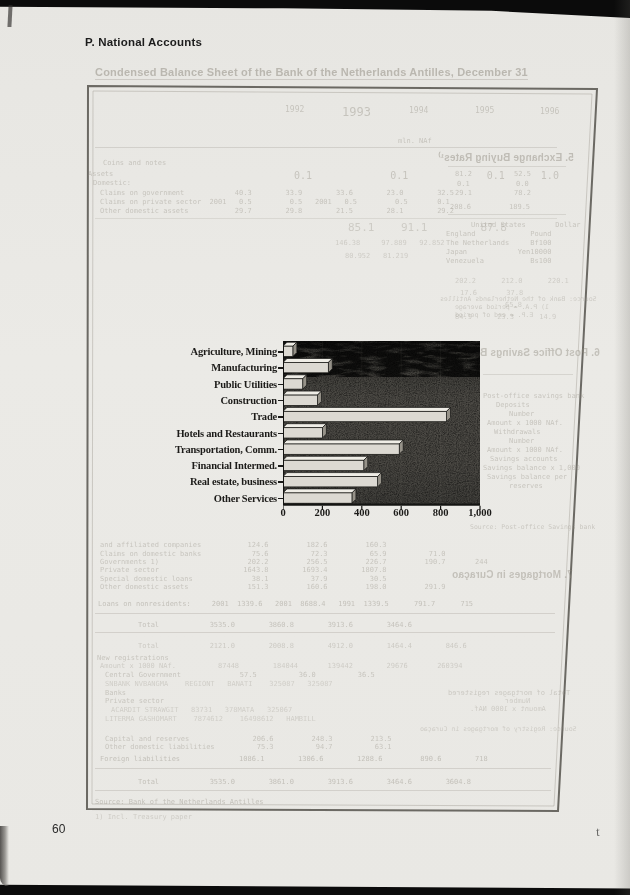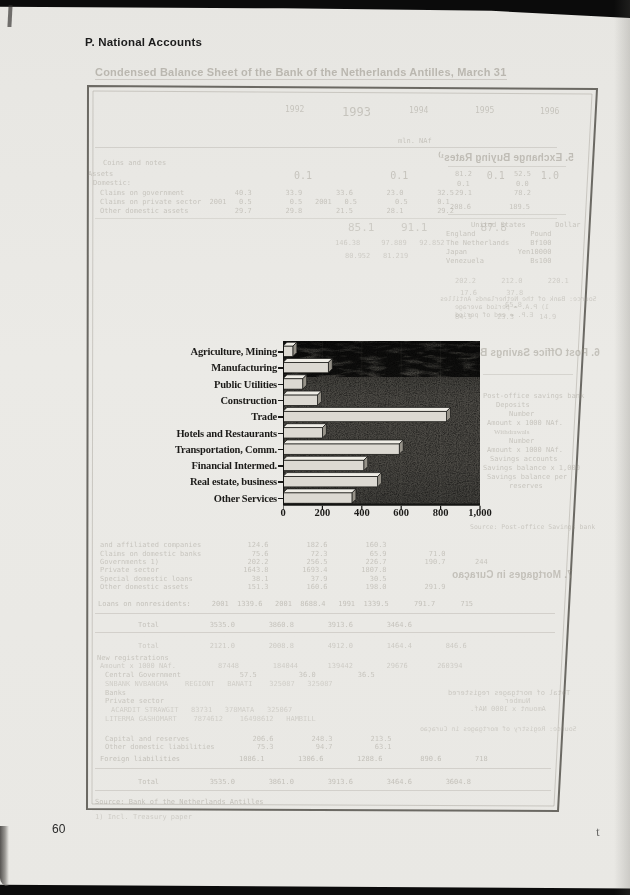--- a/index.html
+++ b/index.html
@@ -54,21 +54,21 @@
   <div class="edge-right"></div>
 
   <div class="header">P. National Accounts</div>
 
   <svg class="boxsvg" width="630" height="895">
     <polygon points="88,86 597,89 558,811 87,809" fill="none" stroke="#55524c" stroke-width="2" opacity="0.85"></polygon>
     <polygon points="93,91 592,94 554,806 92,804" fill="none" stroke="#aaa69d" stroke-width="1" opacity="0.5"></polygon>
   </svg>
 
   <div id="ghost-layer">
-      <div class="ghost bold underline" style="left: 95px; top: 66px; font-size: 11px; opacity: 0.5;">Condensed Balance Sheet of the Bank of the Netherlands Antilles, March 31</div>
+      <div class="ghost bold underline" style="left: 95px; top: 66px; font-size: 11px; opacity: 0.5;">Condensed Balance Sheet of the Bank of the Netherlands Antilles, December 31</div>
       <div class="ghost" style="left: 285px; top: 106px; font-size: 8px; opacity: 0.38;">1992</div>
       <div class="ghost" style="left: 342px; top: 106px; font-size: 12px; opacity: 0.38;">1993</div>
       <div class="ghost" style="left: 409px; top: 107px; font-size: 8px; opacity: 0.38;">1994</div>
       <div class="ghost" style="left: 475px; top: 107px; font-size: 8px; opacity: 0.38;">1995</div>
       <div class="ghost" style="left: 540px; top: 108px; font-size: 8px; opacity: 0.38;">1996</div>
       <div class="ghost" style="left: 398px; top: 138px; font-size: 7px; opacity: 0.38;">mln. NAf</div>
       <div class="ghost" style="left: 103px; top: 160px; font-size: 7px; opacity: 0.38;">Coins and notes</div>
       <div class="ghost" style="left: 294px; top: 160px; font-size: 10px; opacity: 0.38; margin-top: 10px;">0.1             0.1             0.1      1.0</div>
       <div class="ghost" style="left: 88px; top: 171px; font-size: 7px; opacity: 0.38;">Assets</div>
       <div class="ghost" style="left: 93px; top: 180px; font-size: 7px; opacity: 0.38;">Domestic:</div>
@@ -93,21 +93,21 @@
       <div class="ghost" style="left: 505px; top: 302px; font-size: 7px; opacity: 0.3;">65.8</div>
       <div class="ghost" style="left: 455px; top: 314px; font-size: 7px; opacity: 0.3;">84.9      23.3      14.9</div>
       <div class="ghost mirror" style="left: 440px; top: 296px; font-size: 6.5px; opacity: 0.32;">Source: Bank of the Netherlands Antilles</div>
       <div class="ghost mirror" style="left: 455px; top: 304px; font-size: 6.5px; opacity: 0.32;">1) P.A. = period average</div>
       <div class="ghost mirror" style="left: 455px; top: 312px; font-size: 6.5px; opacity: 0.32;">   E.P. = end of period</div>
       <div class="ghost bold mirror" style="left: 462px; top: 347px; font-size: 10px; opacity: 0.42;">6. Post Office Savings Bank</div>
       <div class="ghost" style="left: 483px; top: 393px; font-size: 7px; opacity: 0.38;">Post-office savings bank</div>
       <div class="ghost" style="left: 496px; top: 402px; font-size: 7px; opacity: 0.38;">Deposits</div>
       <div class="ghost" style="left: 509px; top: 411px; font-size: 7px; opacity: 0.38;">Number</div>
       <div class="ghost" style="left: 487px; top: 420px; font-size: 7px; opacity: 0.38;">Amount x 1000 NAf.</div>
-      <div class="ghost" style="left: 494px; top: 429px; font-size: 7px; opacity: 0.38; font-family: Liberation Serif, serif;">Withdrawals</div>
+      <div class="ghost" style="left: 494px; top: 429px; font-size: 7px; opacity: 0.38;">Withdrawals</div>
       <div class="ghost" style="left: 509px; top: 438px; font-size: 7px; opacity: 0.38;">Number</div>
       <div class="ghost" style="left: 487px; top: 447px; font-size: 7px; opacity: 0.38;">Amount x 1000 NAf.</div>
       <div class="ghost" style="left: 490px; top: 456px; font-size: 7px; opacity: 0.38;">Savings accounts</div>
       <div class="ghost" style="left: 483px; top: 465px; font-size: 7px; opacity: 0.38;">Savings balance x 1,000</div>
       <div class="ghost" style="left: 487px; top: 474px; font-size: 7px; opacity: 0.38;">Savings balance per</div>
       <div class="ghost" style="left: 509px; top: 483px; font-size: 7px; opacity: 0.38;">reserves</div>
       <div class="ghost" style="left: 470px; top: 524px; font-size: 6.5px; opacity: 0.35;">Source: Post-office Savings bank</div>
       <div class="ghost" style="left: 100px; top: 542px; font-size: 7px; opacity: 0.38;">and affiliated companies           124.6         182.6         160.3</div>
       <div class="ghost" style="left: 100px; top: 551px; font-size: 7px; opacity: 0.38;">Claims on domestic banks            75.6          72.3          65.9          71.0</div>
       <div class="ghost" style="left: 100px; top: 559px; font-size: 7px; opacity: 0.38;">Governments 1)                     202.2         256.5         226.7         190.7       244</div>

